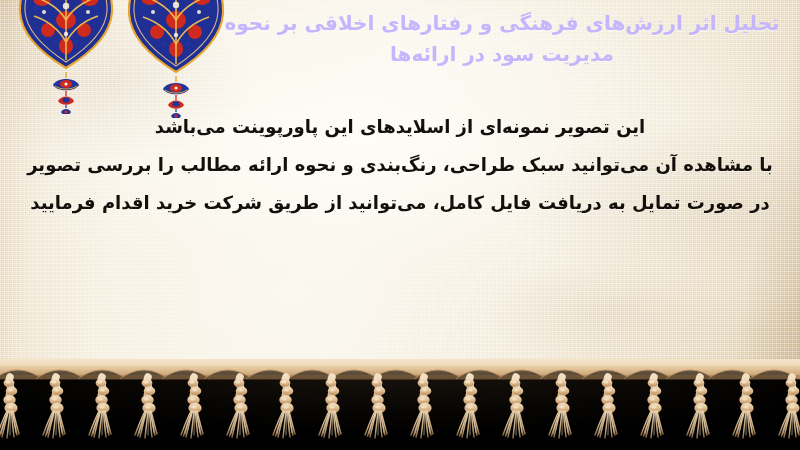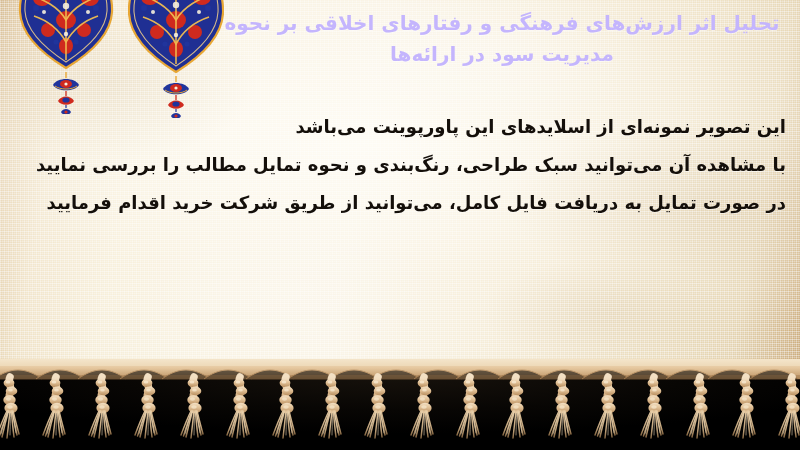--- a/index.html
+++ b/index.html
@@ -121,20 +121,21 @@
     letter-spacing: 0.2px;
     text-shadow: 0 1px 0 rgba(255,255,255,0.45);
     white-space: nowrap;
   }
 
   .body-block {
     position: absolute;
     top: 108px;
     right: 14px;
     width: 772px;
+    text-align: center;
   }
   .body-line {
     font-size: 18px;
     font-weight: 700;
     line-height: 38px;
     color: #140f0a;
     letter-spacing: 0.1px;
     text-shadow: 0 1px 0 rgba(255,255,255,0.42);
     white-space: nowrap;
   }
@@ -319,21 +320,21 @@
 
   <div class="text-layer">
 
     <div class="title-block">
       <div class="title-line">تحلیل اثر ارزش‌های فرهنگی و رفتارهای اخلاقی بر نحوه</div>
       <div class="title-line">مدیریت سود در ارائه‌ها</div>
     </div>
 
     <div class="body-block">
       <div class="body-line">این تصویر نمونه‌ای از اسلایدهای این پاورپوینت می‌باشد</div>
-      <div class="body-line">با مشاهده آن می‌توانید سبک طراحی، رنگ‌بندی و نحوه تمایل مطالب را بررسی نمایید</div>
+      <div class="body-line">با مشاهده آن می‌توانید سبک طراحی، رنگ‌بندی و نحوه ارائه مطالب را بررسی تصویر</div>
       <div class="body-line">در صورت تمایل به دریافت فایل کامل، می‌توانید از طریق شرکت خرید اقدام فرمایید</div>
     </div>
 
   </div>
 
   <div class="fringe-band">
     <div class="fringe-dark"></div>
 
     <svg class="tassels" width="800" height="95" viewBox="0 0 800 95" aria-hidden="true">
       <defs>

